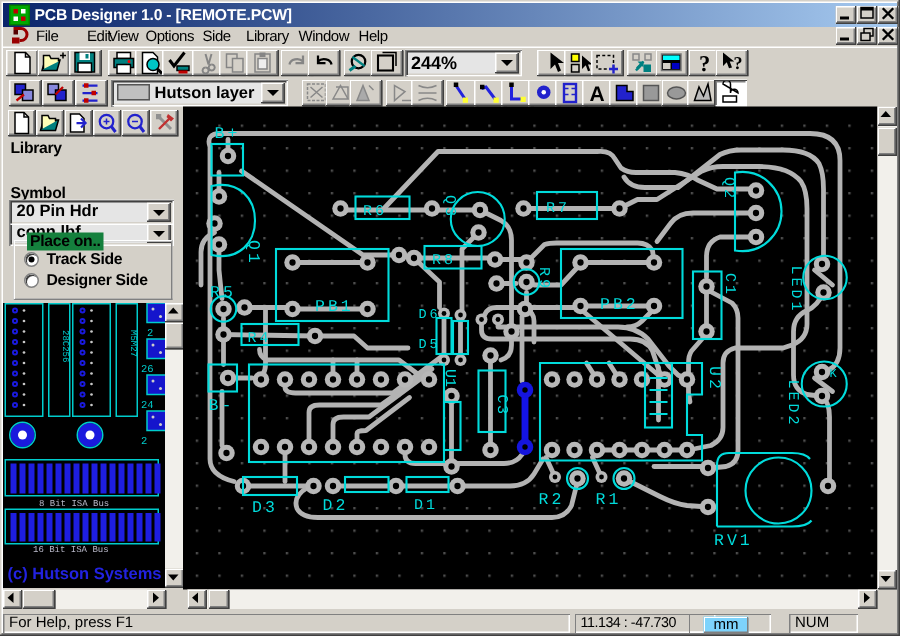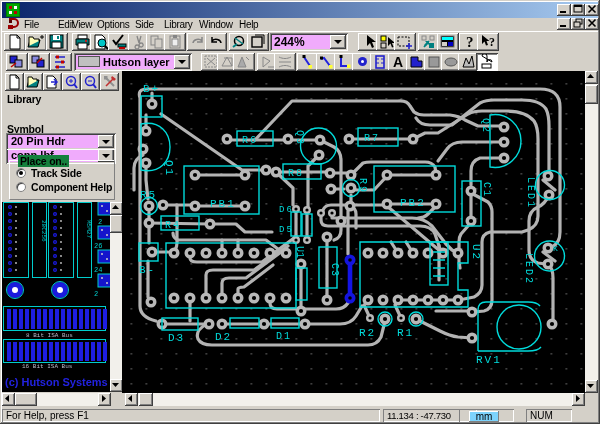--- a/index.html
+++ b/index.html
@@ -13,21 +13,21 @@
 .titletext{position:absolute;left:21px;top:2px;font-weight:bold;font-size:10.5px;letter-spacing:-0.15px;white-space:nowrap;}
 .capbtn{position:absolute;top:2px;width:14px;height:12px;background:#d4d0c8;
  box-shadow:inset -1px -1px 0 #404040, inset 1px 1px 0 #fff, inset -2px -2px 0 #808080, inset 2px 2px 0 #d4d0c8;
  font-size:9px;text-align:center;color:#000;}
 .menubar{position:absolute;left:2px;top:18px;width:596px;height:13px;background:#d4d0c8;}
 .menuitem{position:absolute;top:1px;color:#000;font-size:10px;letter-spacing:-0.3px;}
 .tb{position:absolute;background:#d4d0c8;}
 .tbtn{position:absolute;width:22px;height:18px;background:#d4d0c8;
  box-shadow:inset -1px -1px 0 #404040, inset 1px 1px 0 #fff, inset -2px -2px 0 #808080, inset 2px 2px 0 #d4d0c8;}
 .tbtn svg{position:absolute;left:2px;top:1px;}
-.combo{position:absolute;background:#f0abfc;
+.combo{position:absolute;background:#e5e5e5;
  box-shadow:inset 1px 1px 0 #808080, inset -1px -1px 0 #fff, inset 2px 2px 0 #404040, inset -2px -2px 0 #d4d0c8;}
 .combobtn{position:absolute;right:2px;top:2px;bottom:2px;width:16px;background:#d4d0c8;
  box-shadow:inset -1px -1px 0 #404040, inset 1px 1px 0 #fff, inset -2px -2px 0 #808080, inset 2px 2px 0 #d4d0c8;}
 .darr{position:absolute;left:4px;top:5px;width:0;height:0;border:4px solid transparent;border-top:4px solid #000;border-bottom:none;}
 .statusbar{position:absolute;left:2px;top:407px;width:596px;height:15px;background:#d4d0c8;}
 .spanel{position:absolute;height:13px;box-shadow:inset 1px 1px 0 #808080, inset -1px -1px 0 #fff;padding:1px 4px;font-size:10px;color:#000;}
 .sb{position:absolute;background:#d4d0c8;
  box-shadow:inset -1px -1px 0 #404040, inset 1px 1px 0 #fff, inset -2px -2px 0 #808080, inset 2px 2px 0 #d4d0c8;}
 .sbtrack{background:#f2f0eb;}
 .gb{position:absolute;border:1px solid;border-color:#808080 #fff #fff #808080;}
@@ -41,20 +41,21 @@
 
   <div class="titlebar">
     <svg class="abs" style="left:3px;top:0px" width="16" height="16" viewBox="0 0 16 16">
       <rect x="1" y="1" width="14" height="14" fill="#008000"></rect>
       <rect x="2" y="2" width="12" height="12" fill="#00a800"></rect>
       <rect x="4" y="4" width="3" height="3" fill="#c00000"></rect>
       <rect x="9" y="4" width="3" height="3" fill="#fff"></rect>
       <rect x="4" y="9" width="3" height="3" fill="#fff"></rect>
       <rect x="9" y="9" width="3" height="3" fill="#c00000"></rect>
     </svg>
+    <div class="titletext">PCB Designer 1.0 - [REMOTE.PCW]</div>
     <div class="capbtn" style="left:555px;"><svg width="12" height="10" viewBox="0 0 12 10">
           <rect x="2" y="7" width="6" height="2" fill="#000"></rect>
         </svg></div>
     <div class="capbtn" style="left:569px;"><svg width="12" height="10" viewBox="0 0 12 10">
           <rect x="2" y="1" width="8" height="7" fill="none" stroke="#000" stroke-width="1"></rect>
           <rect x="2" y="1" width="8" height="2" fill="#000"></rect>
         </svg></div>
     <div class="capbtn" style="left:583px;"><svg width="12" height="10" viewBox="0 0 12 10">
           <path d="M2.5 1.5 L9.5 8.5 M9.5 1.5 L2.5 8.5" stroke="#000" stroke-width="1.6"></path>
         </svg></div>
@@ -409,21 +410,21 @@
       <div class="combobtn">
           <div class="darr"></div>
         </div>
     </div>
     <div class="gb" style="left:9px;top:160px;width:106px;height:40px;"></div>
     <div class="lbl" style="left:18px;top:155px;background:#15803d;padding:0 2px;">Place on..</div>
     <div class="radio" style="left:16px;top:168px;"></div>
     <div class="abs" style="left:19px;top:171px;width:4px;height:4px;border-radius:50%;background:#000;"></div>
     <div class="lbl" style="left:31px;top:167px;">Track Side</div>
     <div class="radio" style="left:16px;top:182px;"></div>
-    <div class="lbl" style="left:31px;top:181px;">Component Help</div>
+    <div class="lbl" style="left:31px;top:181px;">Designer Side</div>
   </div>
 
   <div class="abs" style="left:2px;top:202px;width:109px;height:190px;background:#000;overflow:hidden;" id="preview">
   <svg width="109" height="190" viewBox="0 0 109 190">
     <defs>
       <g id="pvrow">
             <circle cx="0" cy="0" r="2" fill="#1a1add"></circle>
             <circle cx="0" cy="0" r="0.7" fill="#000"></circle>
             <circle cx="6" cy="0" r="0.9" fill="#c8c8c8"></circle>
           </g>

